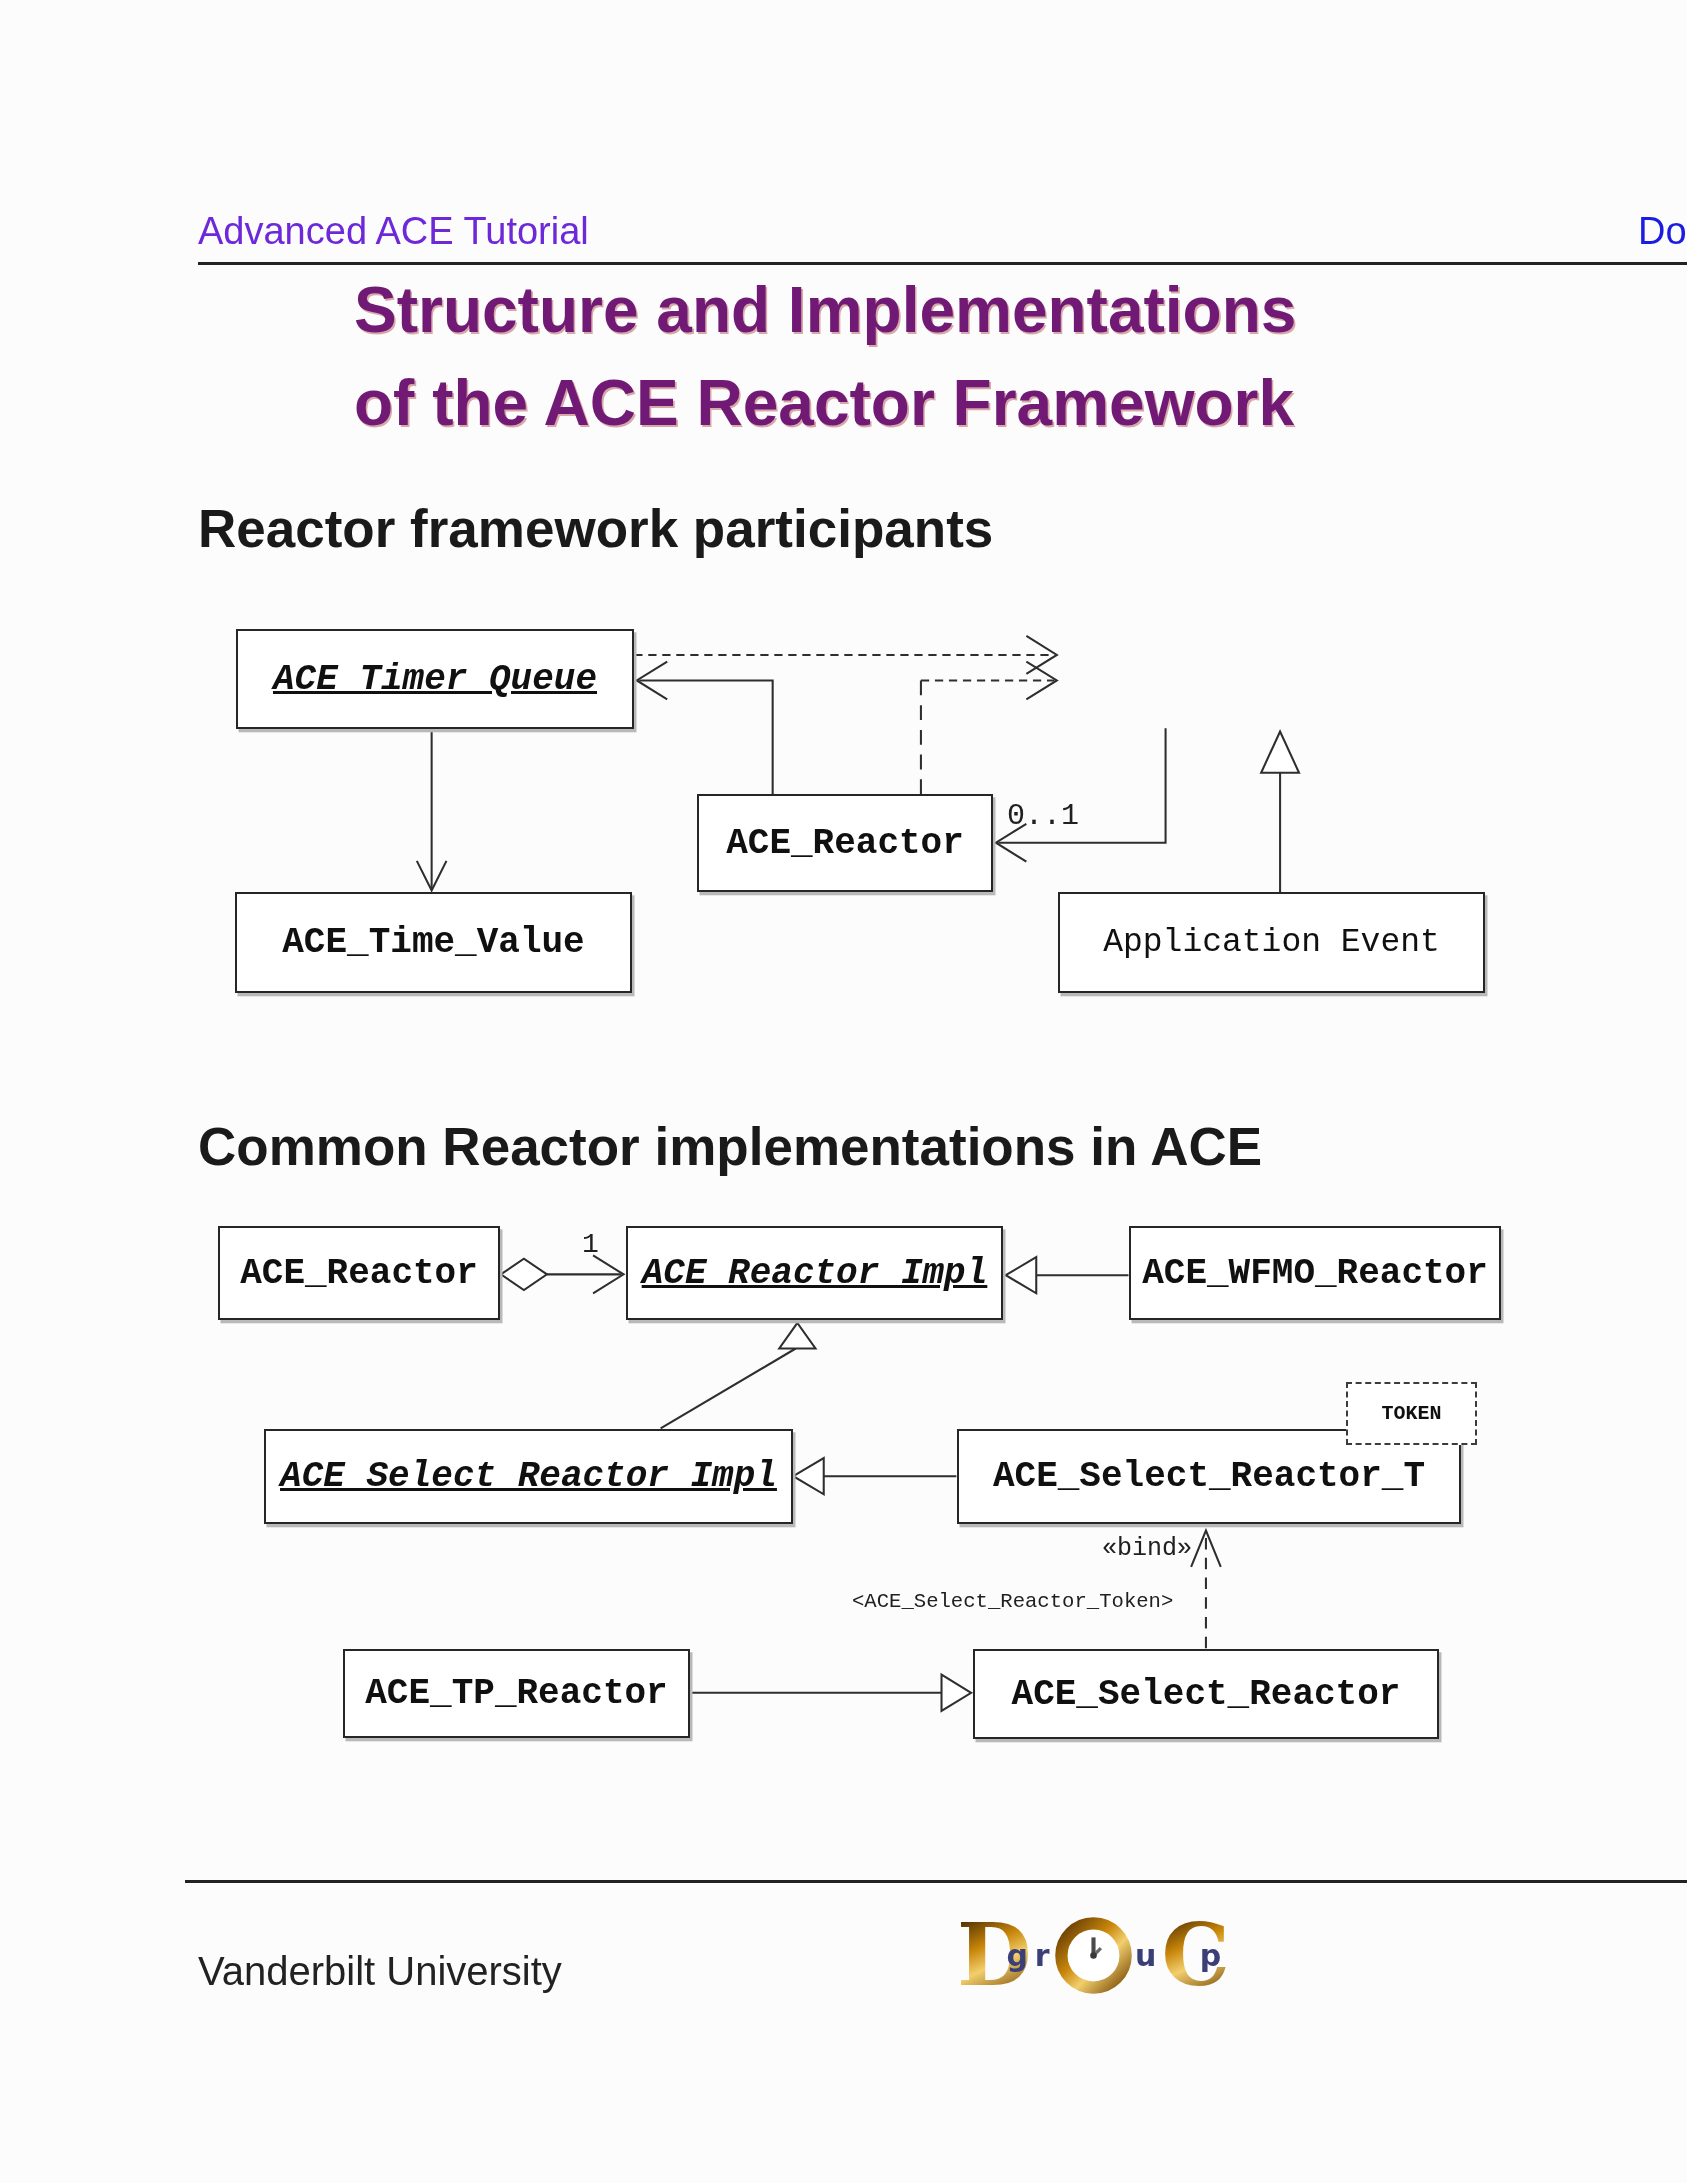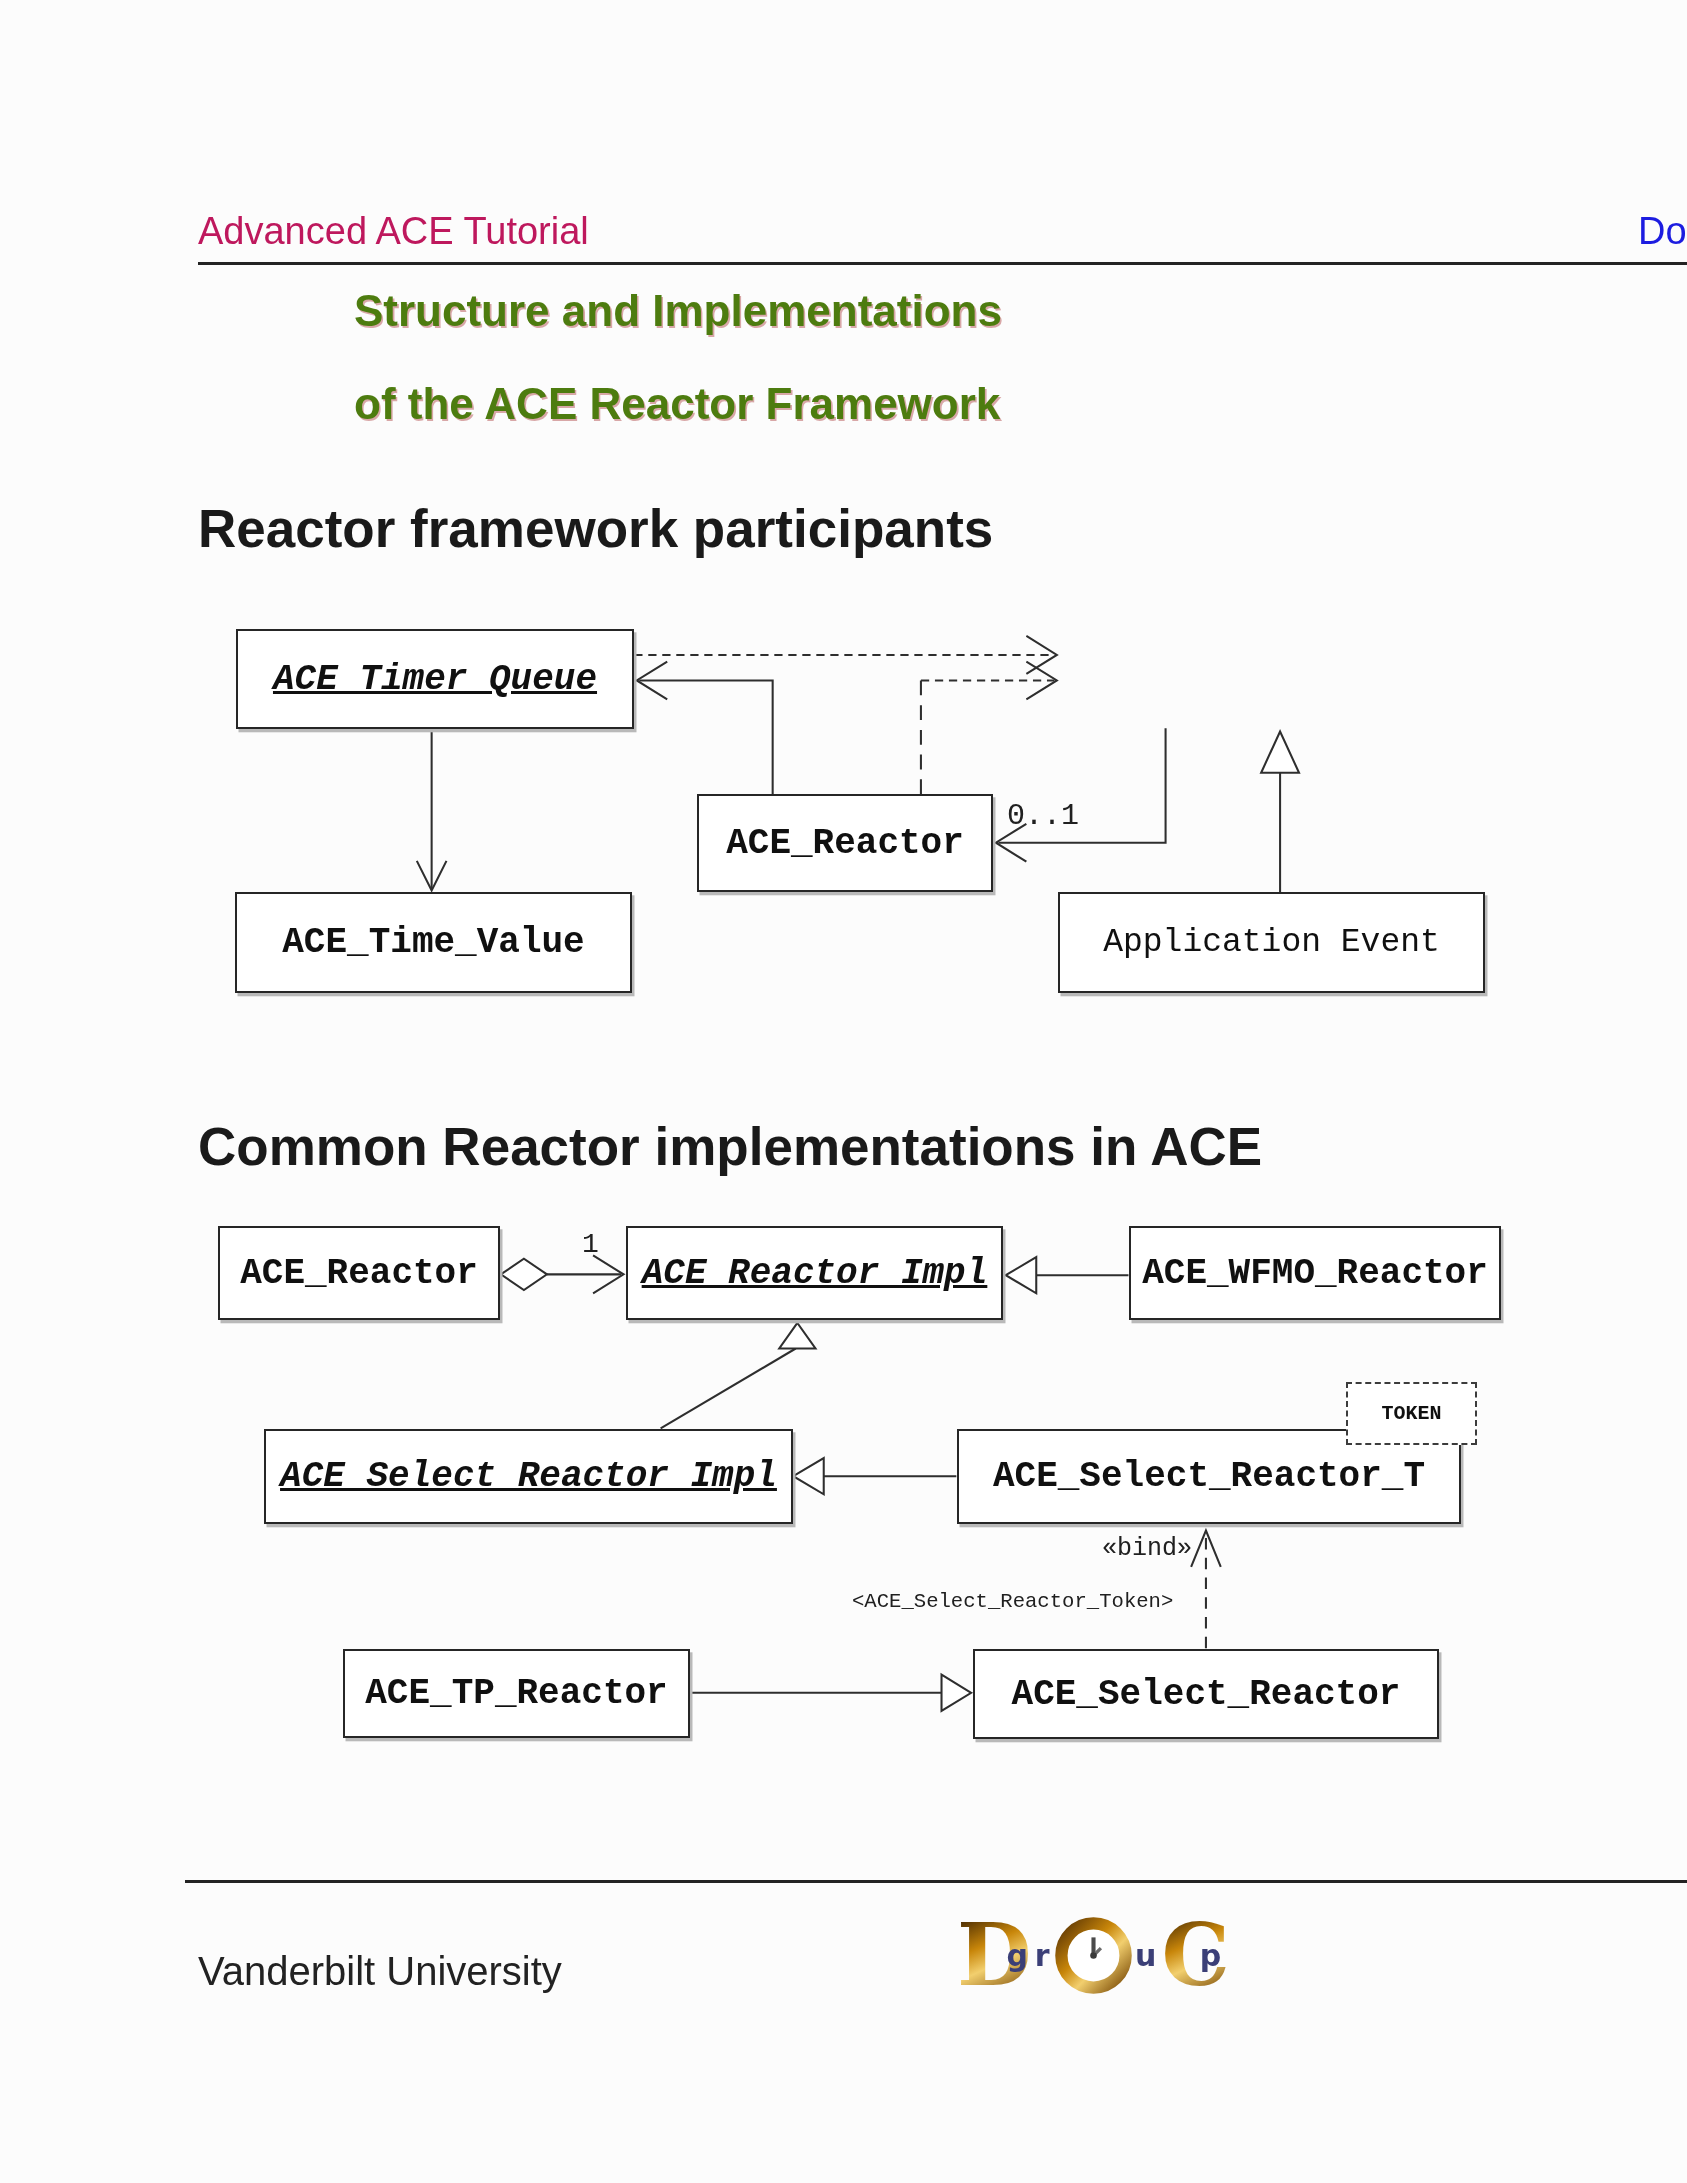--- a/index.html
+++ b/index.html
@@ -3,26 +3,26 @@
 <meta charset="utf-8">
 <style>
   html,body{margin:0;padding:0;}
   .page{
     position:relative; width:1687px; height:2183px;
     background:#fcfcfc; overflow:hidden;
     font-family:"Liberation Sans", sans-serif; color:#1b1b1b;
   }
   .abs{position:absolute;}
   
-  .hdr-left{left:198px; top:210px; font-size:38px; color:#be185d;}
+  .hdr-left{left:198px; top:210px; font-size:38px; color:#6d28d9;}
   .hdr-right{left:1638px; top:210px; font-size:38px; color:#1c1ce0; white-space:nowrap;}
   .rule-top{left:198px; top:262px; width:1490px; height:2.5px; background:#232323;}
   .rule-bottom{left:185px; top:1880px; width:1502px; height:3.3px; background:#232323;}
   
-  .main-title{left:354px; top:264px; font-size:44px; font-weight:bold; color:#4d7c0f;
+  .main-title{left:354px; top:264px; font-size:64px; font-weight:bold; color:#701a75;
     line-height:93px; text-shadow:1.6px 1.6px 0 rgba(150,10,10,0.35); white-space:nowrap;}
   .h2{font-size:53px; font-weight:bold; color:#1a1a1a; white-space:nowrap;}
   .h2-1{left:198px; top:498px;}
   .h2-2{left:198px; top:1116px;}
   
   .uml-box{
     position:absolute; background:#ffffff; border:2.5px solid #262626;
     box-shadow:2.5px 3.3px 0 #b9b9b9;
     display:flex; align-items:center; justify-content:center;
     font-family:"Liberation Mono","DejaVu Sans Mono",monospace;

